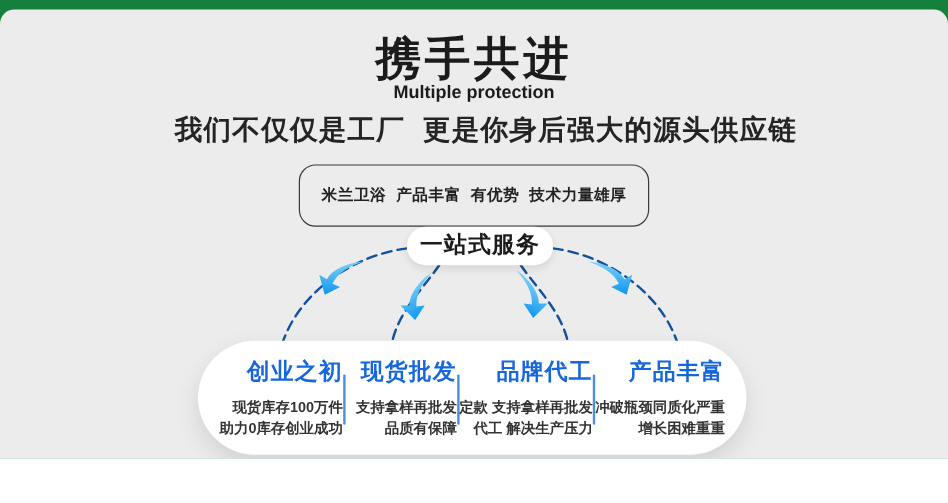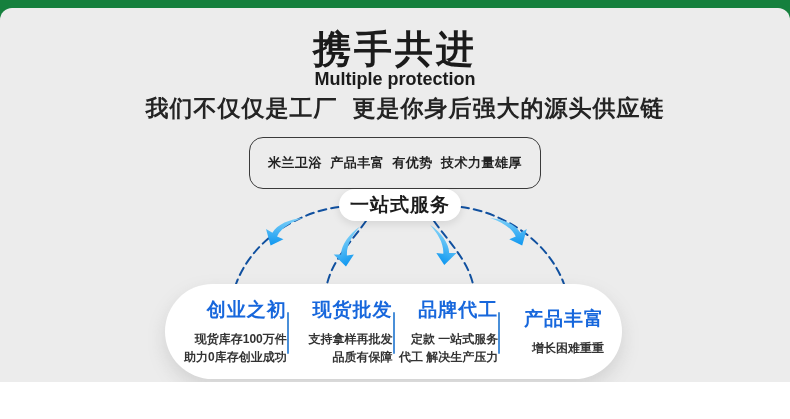--- a/index.html
+++ b/index.html
@@ -28,21 +28,21 @@
     font-size: 38px;
     font-weight: bold;
     color: #1b1b1b;
     letter-spacing: 3px;
   }
 
   .subtitle-en {
     position: absolute;
     top: 69px; left: 0; width: 100%;
     text-align: center;
-    font-size: 18px;
+    font-size: 15px;
     font-weight: bold;
     color: #1b1b1b;
   }
 
   .tagline {
     position: absolute;
     top: 93px; left: 0; width: 100%;
     text-align: center;
     font-size: 23px;
     font-weight: bold;
@@ -178,22 +178,23 @@
     </div>
     <div class="divider"></div>
     <div class="service-col">
       <div class="col-title">现货批发</div>
       <div class="col-line">支持拿样再批发</div>
       <div class="col-line">品质有保障</div>
     </div>
     <div class="divider"></div>
     <div class="service-col">
       <div class="col-title">品牌代工</div>
-      <div class="col-line">定款 一站式服务</div>
+      <div class="col-line">定款 支持拿样再批发</div>
       <div class="col-line">代工 解决生产压力</div>
     </div>
     <div class="divider"></div>
     <div class="service-col">
       <div class="col-title">产品丰富</div>
+      <div class="col-line">冲破瓶颈同质化严重</div>
       <div class="col-line">增长困难重重</div>
     </div>
   </div>
 </div>
 
 </body></html>

